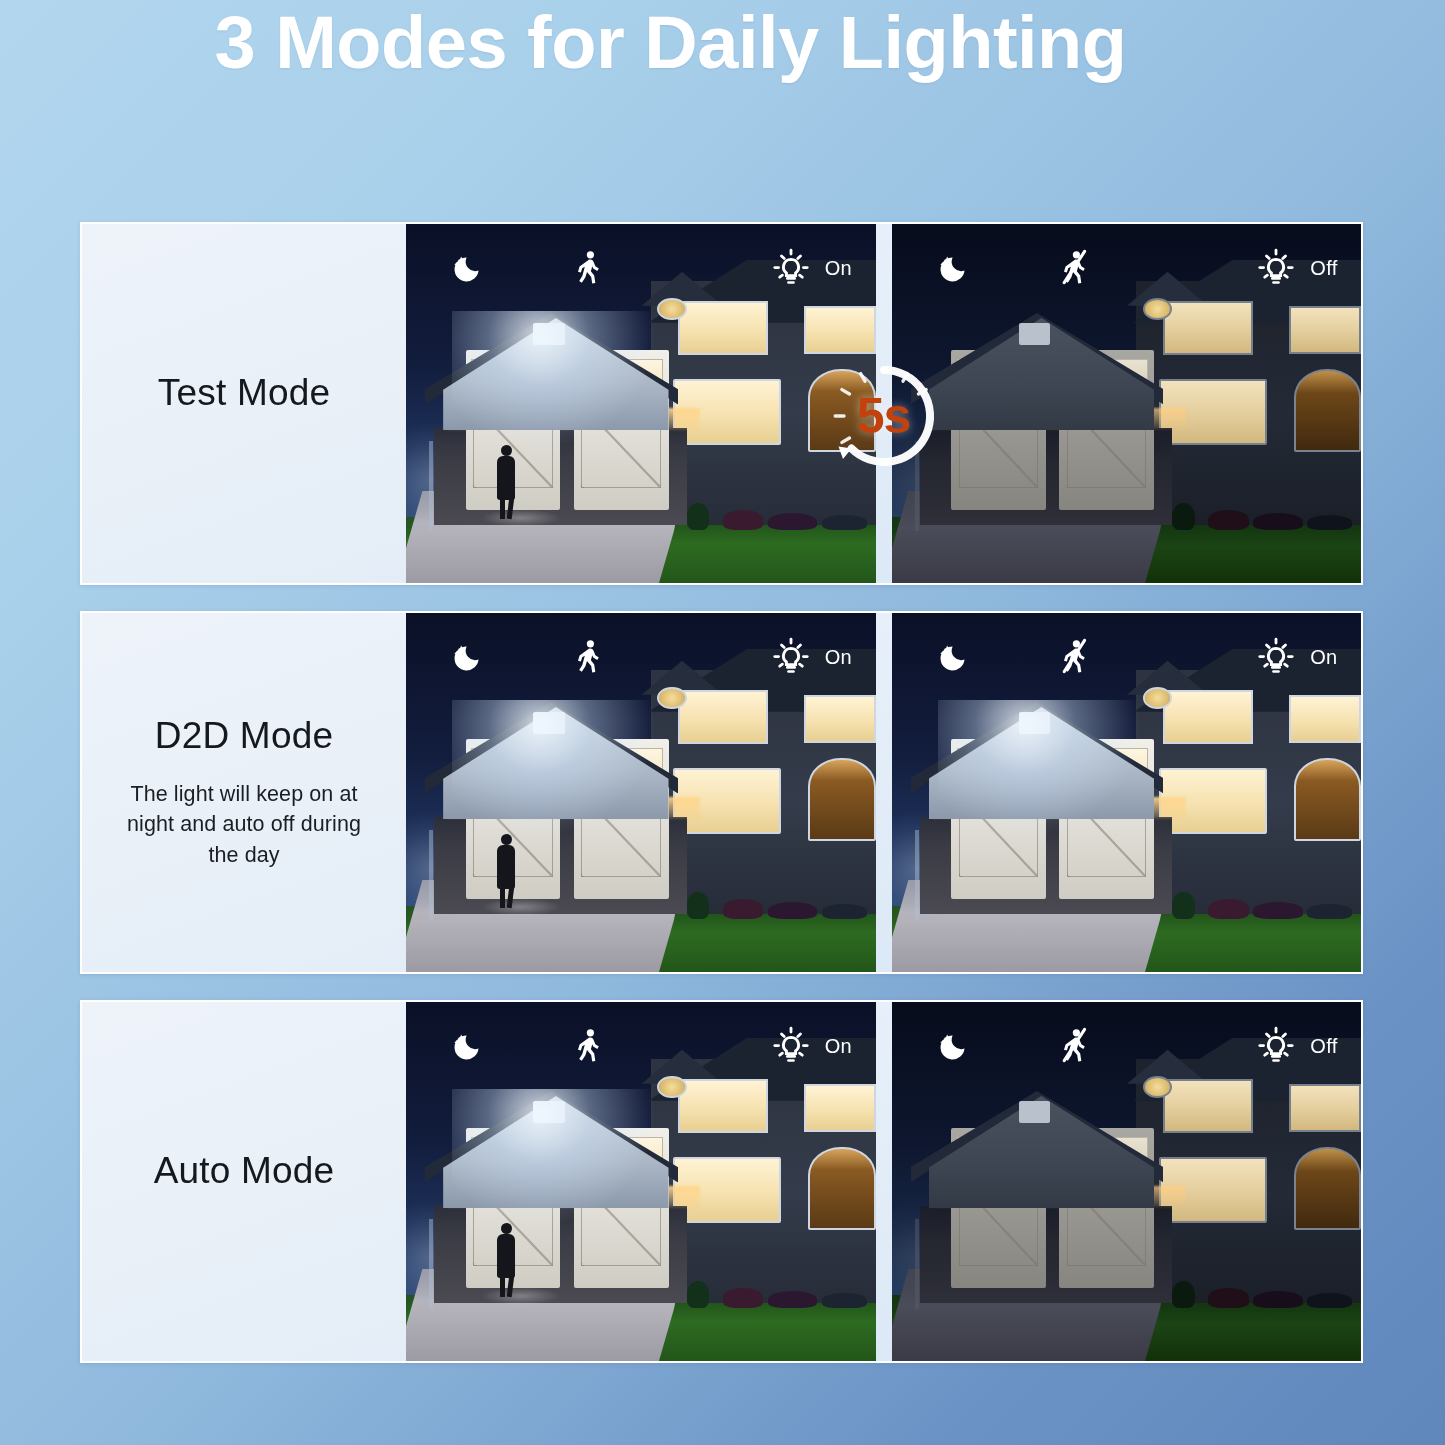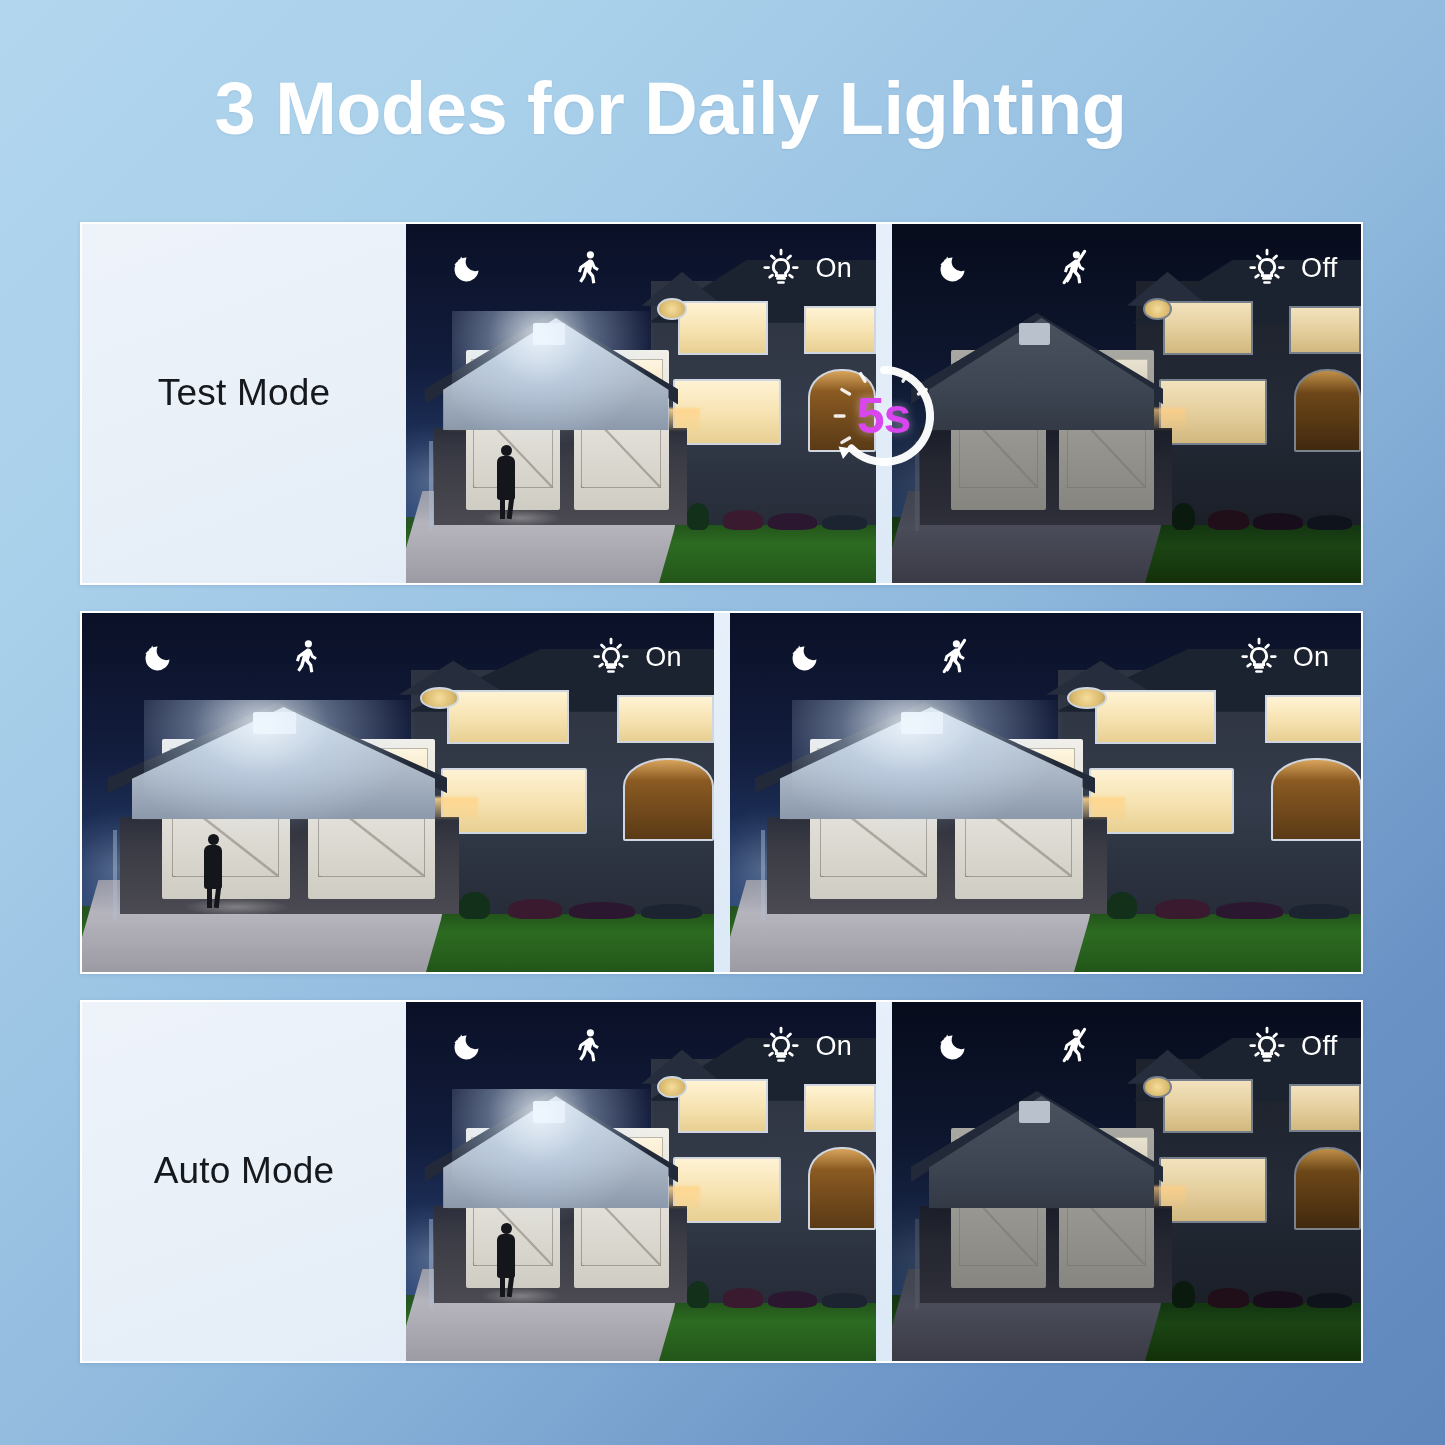--- a/index.html
+++ b/index.html
@@ -6,22 +6,22 @@
   html,body { width:1445px; height:1445px; }
   body {
     font-family:"Liberation Sans", sans-serif;
     background:linear-gradient(135deg,#b2d6ee 0%,#a9d0ea 22%,#8fb8dd 55%,#6b93c5 82%,#5f87bc 100%);
     overflow:hidden;
     position:relative;
   }
 
   
   .title-wrap{
-    position:absolute; top:8px; left:0; width:1341px; height:200px;
-    display:flex; align-items:center; justify-content:center;
+    position:absolute; top:0; left:0; width:1341px; height:200px;
+    display:flex; align-items:flex-start; justify-content:center;
   }
   .title{
     font-size:74px; font-weight:bold; color:#ffffff;
     letter-spacing:-0.5px; white-space:nowrap;
     text-shadow:0 1px 2px rgba(80,120,170,.18);
   }
 
   
   .cards{ position:absolute; left:80px; top:222px; width:1283px; }
   .card{
@@ -239,32 +239,32 @@
   .iconrow{
     position:absolute; top:0; left:0; right:0; height:88px;
     display:flex; align-items:center; z-index:4;
     padding-left:9%; padding-right:5%;
   }
   .icon-slot{ display:flex; align-items:center; }
   .icon-slot.moon { flex:0 0 auto; }
   .icon-slot.motion{ margin-left:20%; }
   .icon-slot.bulb { margin-left:auto; }
   .state-label{
-    color:#ffffff; font-size:27px; margin-left:13px; letter-spacing:.3px;
+    color:#ffffff; font-size:20px; margin-left:13px; letter-spacing:.3px;
   }
   svg.ico{ display:block; }
 
   
   .timer{
     position:absolute; top:130px; left:50%; transform:translateX(-50%);
     width:124px; height:124px; z-index:6; pointer-events:none;
   }
   .timer .num{
     position:absolute; inset:0; display:flex; align-items:center;
-    justify-content:center; color:#d946ef; font-size:50px; font-weight:bold;
+    justify-content:center; color:#c2410c; font-size:50px; font-weight:bold;
     letter-spacing:-1px;
     text-shadow:0 0 10px rgba(255,255,255,.45);
     text-align:right;
   }
 </style>
 </head>
 <body>
 
 <div class="title-wrap">
   <div class="title">3 Modes for Daily Lighting</div>
@@ -435,20 +435,24 @@
         <path d="M -19 -34.8 l -4.4 -7.6"></path>
         <path d="M 19 -34.8 l 4.4 -7.6"></path>
         <path d="M 34.5 -22 l 7.6 -4.4"></path>
       </g>
     </g>
   </svg>
 <div class="num">5s</div></div>
       </div>
     </div>
     <div class="card">
+      <div class="textpanel">
+        <div class="mode-title">D2D Mode</div>
+        <div class="mode-desc">The light will keep on at night and auto off during the day</div>
+      </div>
       <div class="photos">
         <div class="scene">
     <div class="sky"></div>
     <div class="lawn"></div>
     <div class="driveway"></div>
     <div class="tree"></div>
     <div class="house">
       <div class="wing-right"></div>
       <div class="roof-main"></div>
       <div class="dormer"></div>

